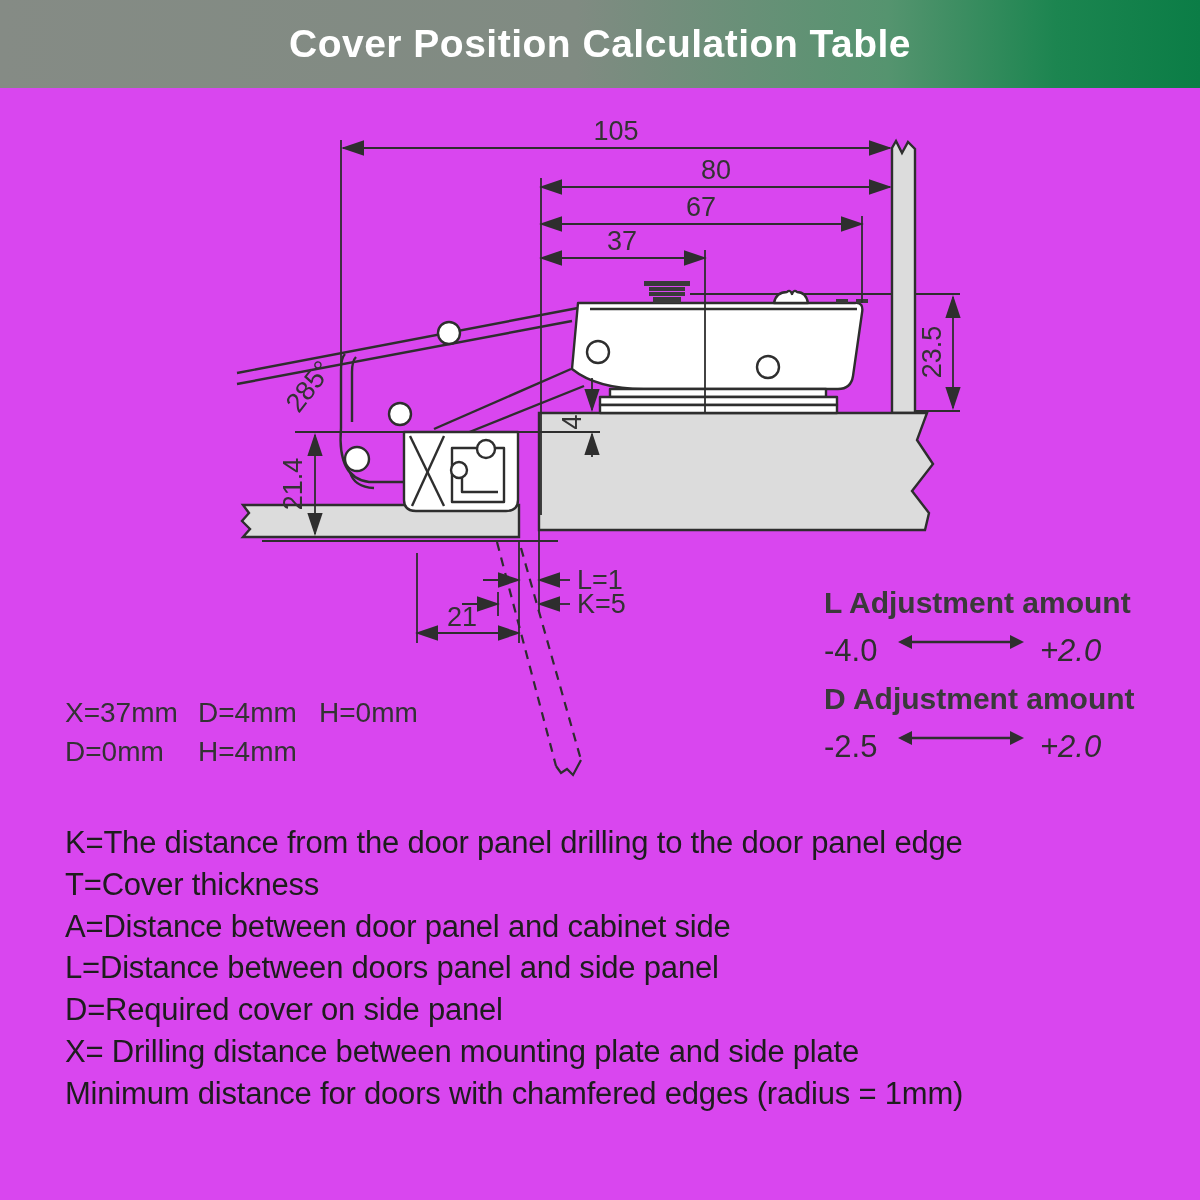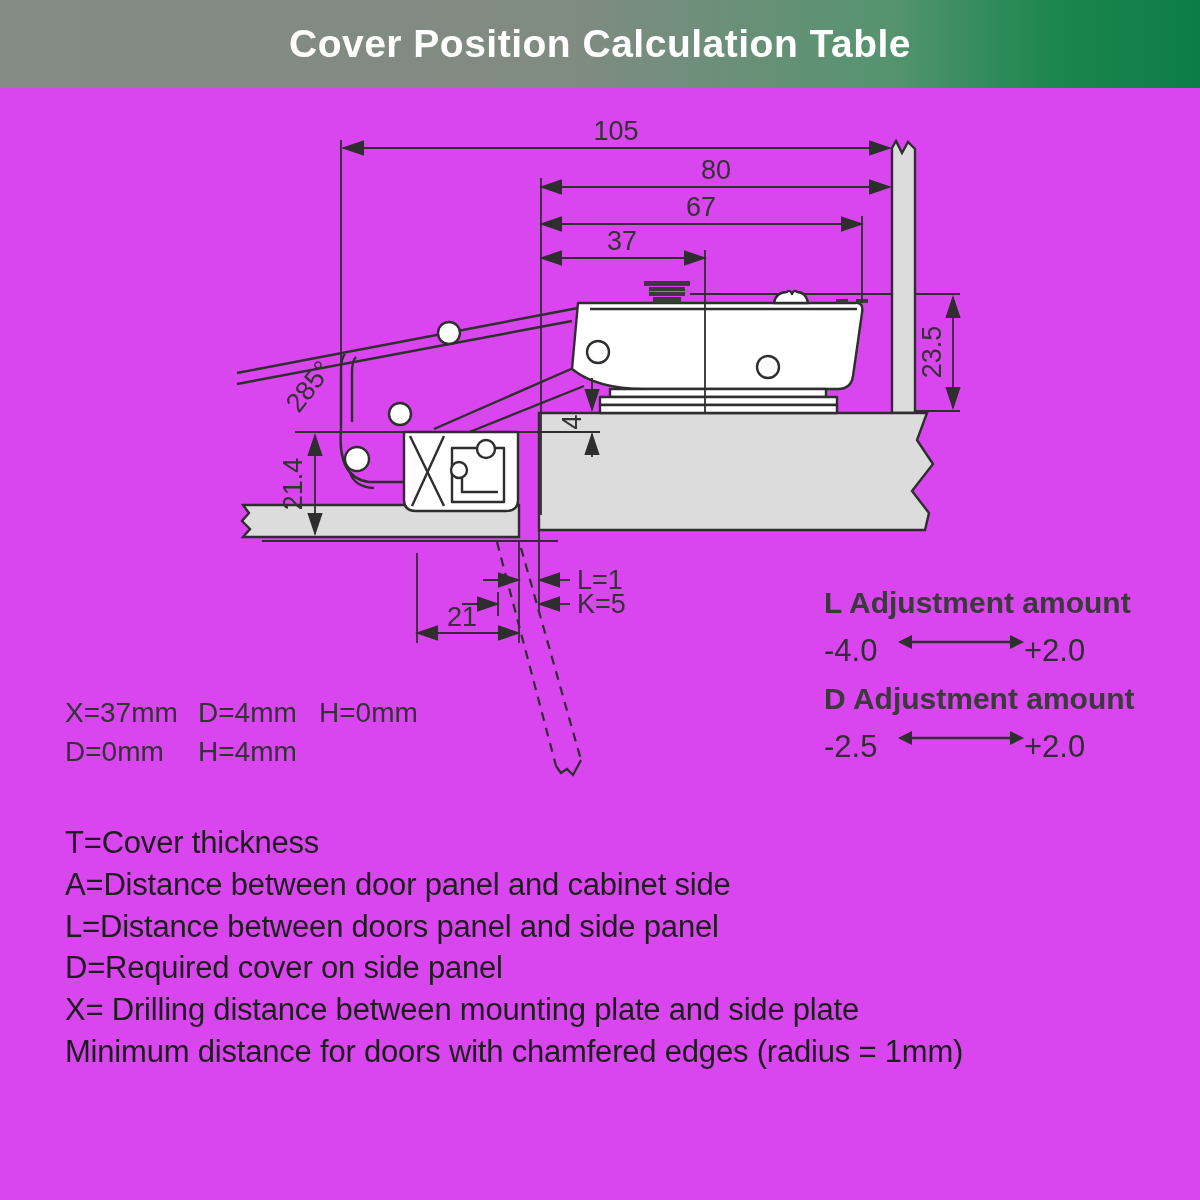--- a/index.html
+++ b/index.html
@@ -13,21 +13,21 @@
   
   svg.drawing{position:absolute;left:0;top:0;pointer-events:none;}
   
   .params{position:absolute;left:0;top:0;color:#333;font-size:28px;}
   .params span{position:absolute;white-space:nowrap;}
   
   .adj{position:absolute;color:#3a3a3a;}
   .adj .t{font-size:30px;font-weight:600;white-space:nowrap;}
   .adj .vals{margin-top:13px;display:flex;align-items:flex-start;font-size:31px;color:#2f2f2f;}
   .adj .vals .mn{display:inline-block;min-width:64px;}
-  .adj .vals .mx{}
+  .adj .vals .mx{margin-left:16px;font-style:italic;}
   .adj .arrow{margin-left:10px;display:block;}
   
   .legend{position:absolute;left:65px;top:822px;color:#1d1d1d;font-size:31px;line-height:41.8px;
           letter-spacing:-0.2px;white-space:nowrap;}
 </style>
 </head>
 <body>
 
 <div class="page">
 
@@ -184,20 +184,21 @@
       <svg class="arrow" width="126" height="18" viewBox="0 0 126 18">
         <line x1="12" y1="9" x2="114" y2="9" stroke="#2f2f2f" stroke-width="2.4"></line>
         <path d="M14,2 L0,9 L14,16 Z" fill="#2f2f2f"></path>
         <path d="M112,2 L126,9 L112,16 Z" fill="#2f2f2f"></path>
       </svg>
       <span class="mx">+2.0</span>
     </div>
   </div>
 
   <div class="legend">
+    <div>K=The distance from the door panel drilling to the door panel edge</div>
     <div>T=Cover thickness</div>
     <div>A=Distance between door panel and cabinet side</div>
     <div>L=Distance between doors panel and side panel</div>
     <div>D=Required cover on side panel</div>
     <div>X= Drilling distance between mounting plate and side plate</div>
     <div>Minimum distance for doors with chamfered edges (radius = 1mm)</div>
   </div>
 
 </div>
 

